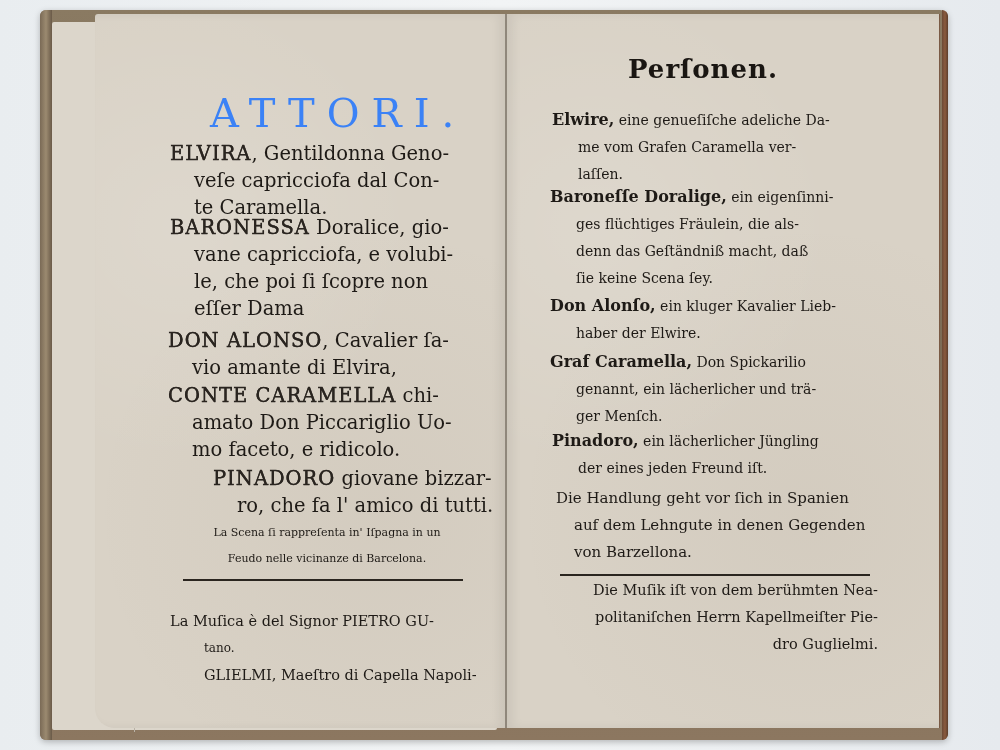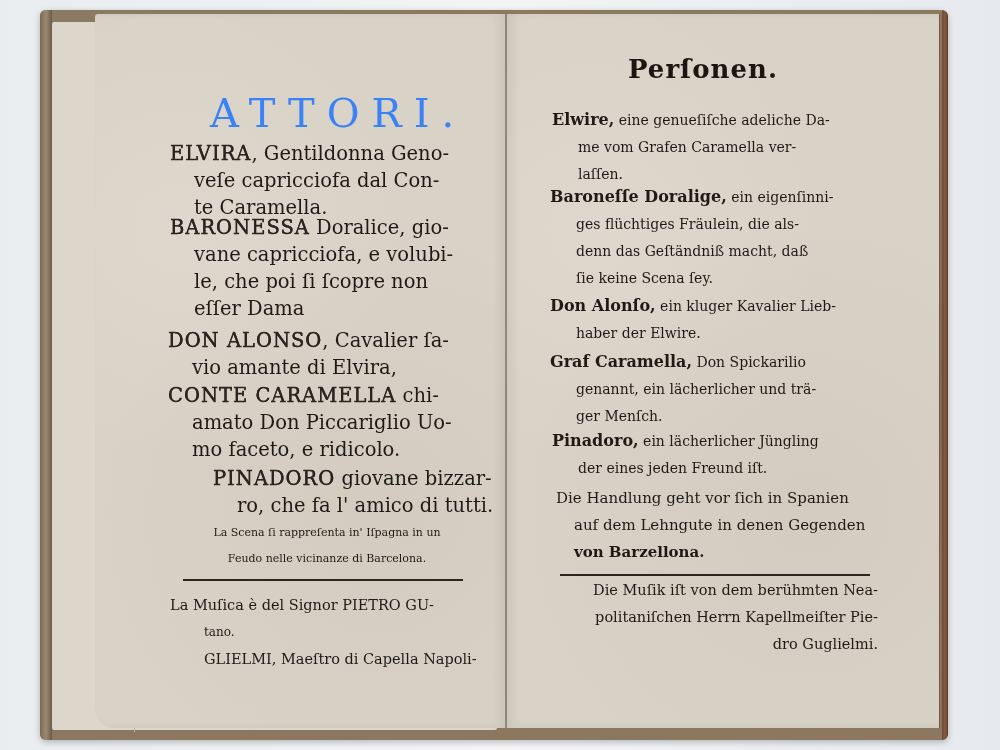--- a/index.html
+++ b/index.html
@@ -65,21 +65,21 @@
     }
     .entry { font-size:19.5px; line-height:27px; }
     .entry .name {
       font-family:"DejaVu Serif", serif; letter-spacing:1px;
       color:#2a2520; text-shadow: 0 0 0.5px #2a2520;
       -webkit-text-stroke: 0.3px #2a2520;
     }
     .indent { padding-left:24px; display:block; }
     .small-note { font-size:11px; line-height:26px; text-align:center; }
     .rule { position:absolute; height:2px; background:#2a251f; }
-    .musica { font-size:14.5px; line-height:27px; }
+    .musica { font-size:14.5px; line-height:27px;margin-top:16px; }
 
     
     .fraktur { font-family:"DejaVu Serif", serif; }
     .personen-title {
       left:628px; top:54px; font-size:26px; font-weight:bold; letter-spacing:1px; color:#1a1612;
     }
     .r-entry { font-size:17.5px; line-height:27px; }
     .r-entry .rname { font-size:16px; font-weight:bold; }
     .r-entry .small { font-size:14px; }
     .r-indent { display:block; padding-left:26px; }
@@ -170,21 +170,21 @@
 </div>
 
 <div class="text fraktur r-entry" style="left:552px; top:427px; width:325px;">
   <span class="rname">Pinadoro,</span><span class="small"> ein lächerlicher Jüngling</span>
   <span class="r-indent small">der eines jeden Freund iſt.</span>
 </div>
 
 <div class="text fraktur r-entry" style="left:556px; top:485px; width:322px; font-size:15px;">
   <div>Die Handlung geht vor ſich in Spanien</div>
   <div style="padding-left:18px;">auf dem Lehngute in denen Gegenden</div>
-  <div style="padding-left:18px;font-weight:bold;">von Barzellona.</div>
+  <div style="padding-left:18px;">von Barzellona.</div>
 </div>
 
 <div class="rule" style="left:560px; top:574px; width:310px;"></div>
 
 <div class="text fraktur r-entry" style="left:556px; top:577px; width:322px; font-size:14.5px;text-align:right;">
   <div>Die Muſik iſt von dem berühmten Nea-</div>
   <div style="padding-left:18px;">politaniſchen Herrn Kapellmeiſter Pie-</div>
   <div style="padding-left:18px;">dro Guglielmi.</div>
 </div>
 

